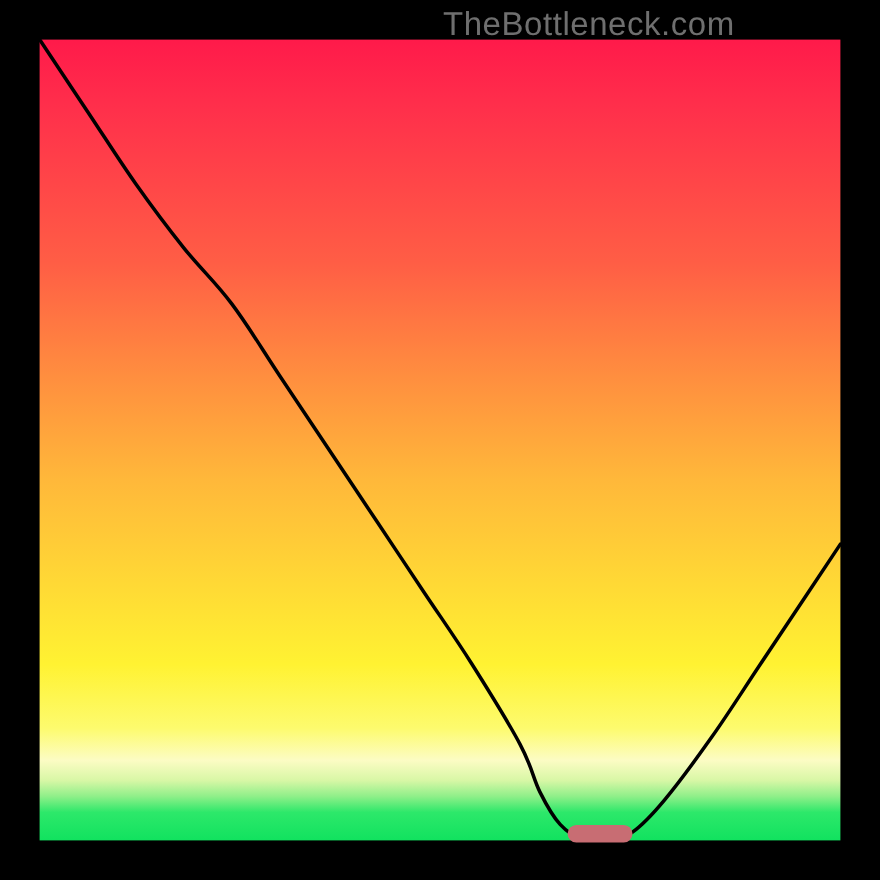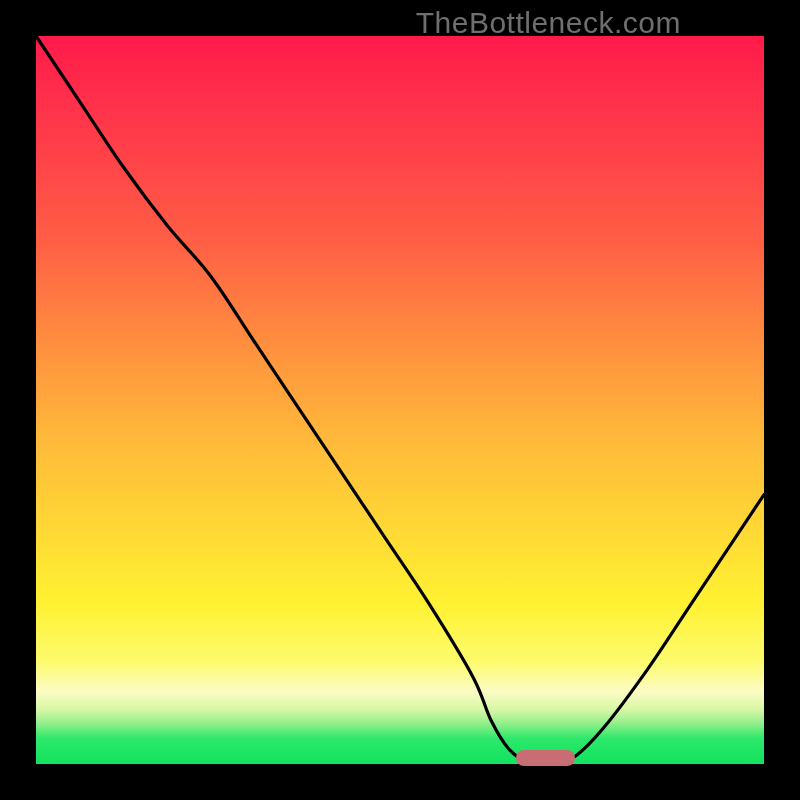--- a/index.html
+++ b/index.html
@@ -10,21 +10,20 @@
     background: #000;
     overflow: hidden;
   }
   .frame {
     position: absolute;
     left: 0;
     top: 0;
     width: 708px;
     height: 800px;
     background: #000;
-    padding-left: 13px;
   }
   .plot-area {
     position: absolute;
     left: 36px;
     top: 36px;
     width: 728px;
     height: 728px;
     
     background: linear-gradient(
       to bottom,

